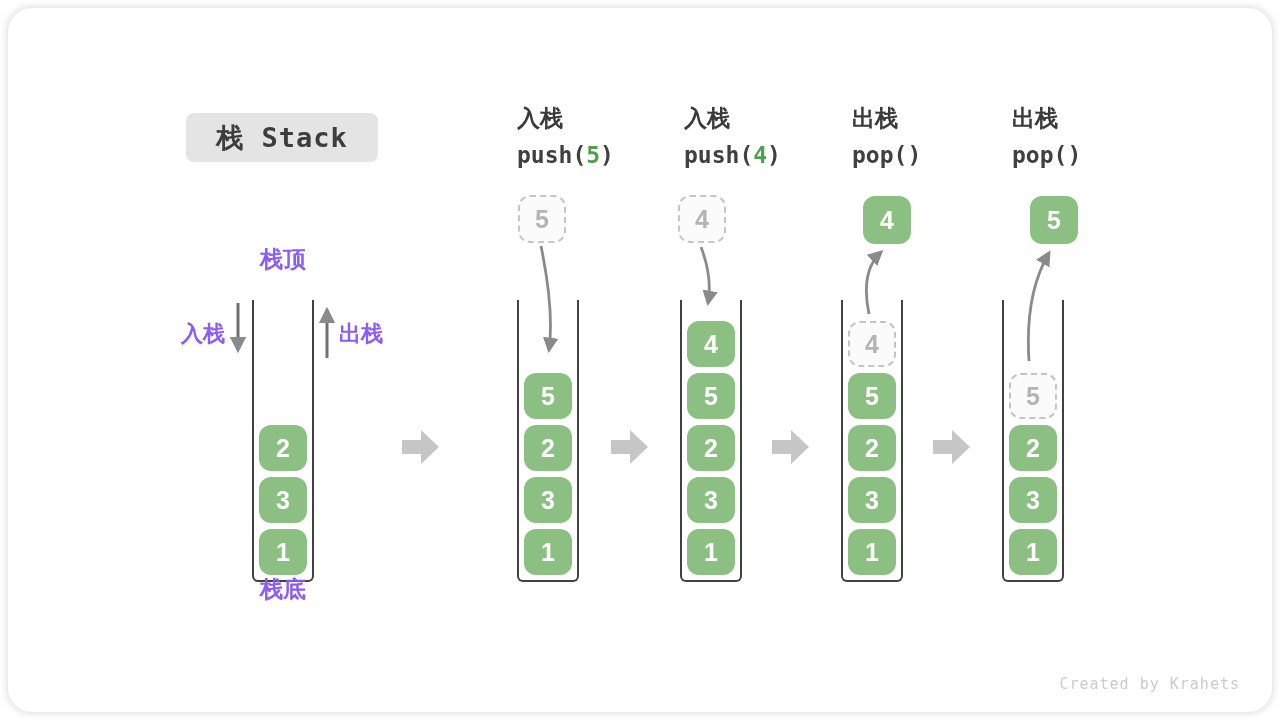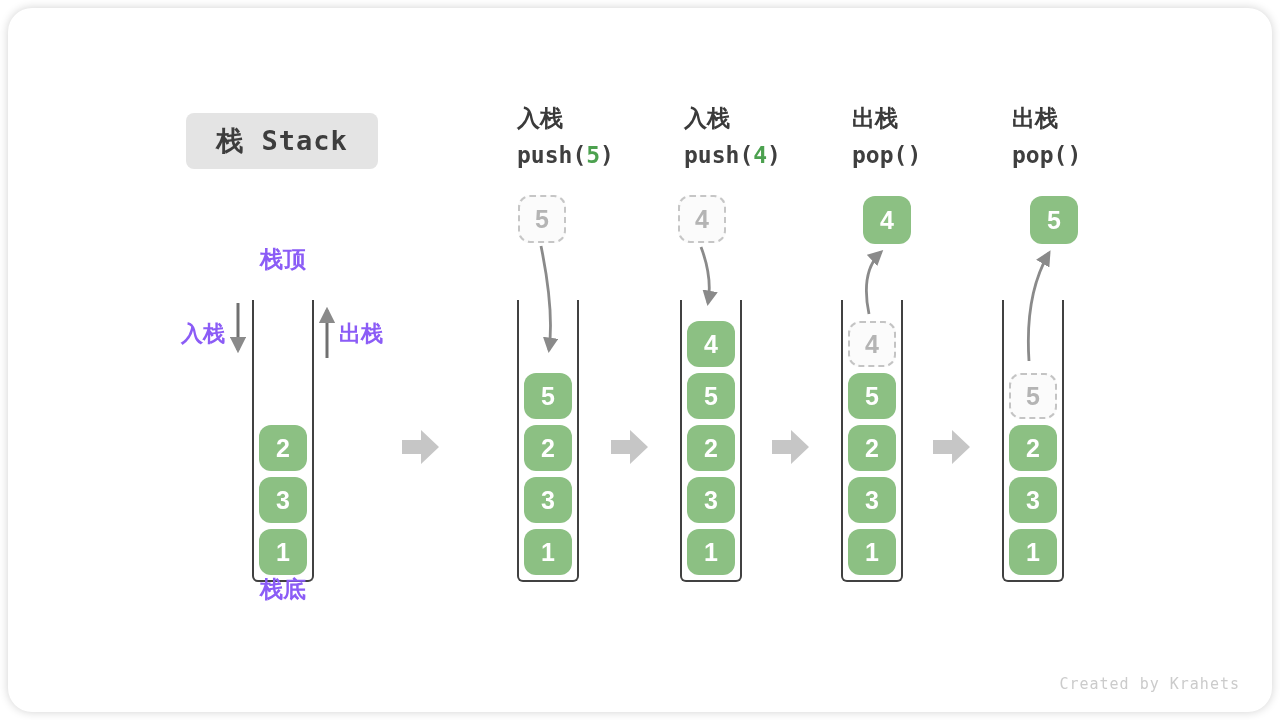--- a/index.html
+++ b/index.html
@@ -2,21 +2,21 @@
 <html style="--cell-green: #8cc083; --code-green: #4ca14f;"><head>
 <meta charset="utf-8">
 <style>
   html,body{margin:0;padding:0;width:1280px;height:720px;background:#ffffff;overflow:hidden;
             font-family:"Liberation Sans","DejaVu Sans",sans-serif;}
   .stage{position:absolute;left:0;top:0;width:1280px;height:720px;}
   .card{position:absolute;left:8px;top:8px;width:1264px;height:704px;background:#ffffff;
         border-radius:24px;box-shadow:0 0 10px rgba(0,0,0,0.18);}
   .overlay{position:absolute;left:0;top:0;width:1280px;height:720px;pointer-events:none;}
 
-  .title-box{position:absolute;left:186px;top:113px;width:192px;height:56px;background:#e4e4e4;
+  .title-box{position:absolute;left:186px;top:113px;width:192px;height:49px;background:#e4e4e4;
              border-radius:8px;display:flex;align-items:center;justify-content:center;}
   .title-box span{font-family:"DejaVu Sans Mono",monospace;font-size:27px;font-weight:600;color:#3d3d3d;letter-spacing:1px;}
 
   .lbl{position:absolute;font-size:23px;font-weight:700;color:#8b5cf6;}
   .lbl.center{width:100px;text-align:center;}
 
   .op{position:absolute;top:104px;width:160px;}
   .op-name{font-size:23px;font-weight:700;color:#3a3a3a;line-height:28px;}
   .op-code{margin-top:8px;font-family:"DejaVu Sans Mono",monospace;font-size:23px;font-weight:600;
            color:#3f3f3f;line-height:30px;}

